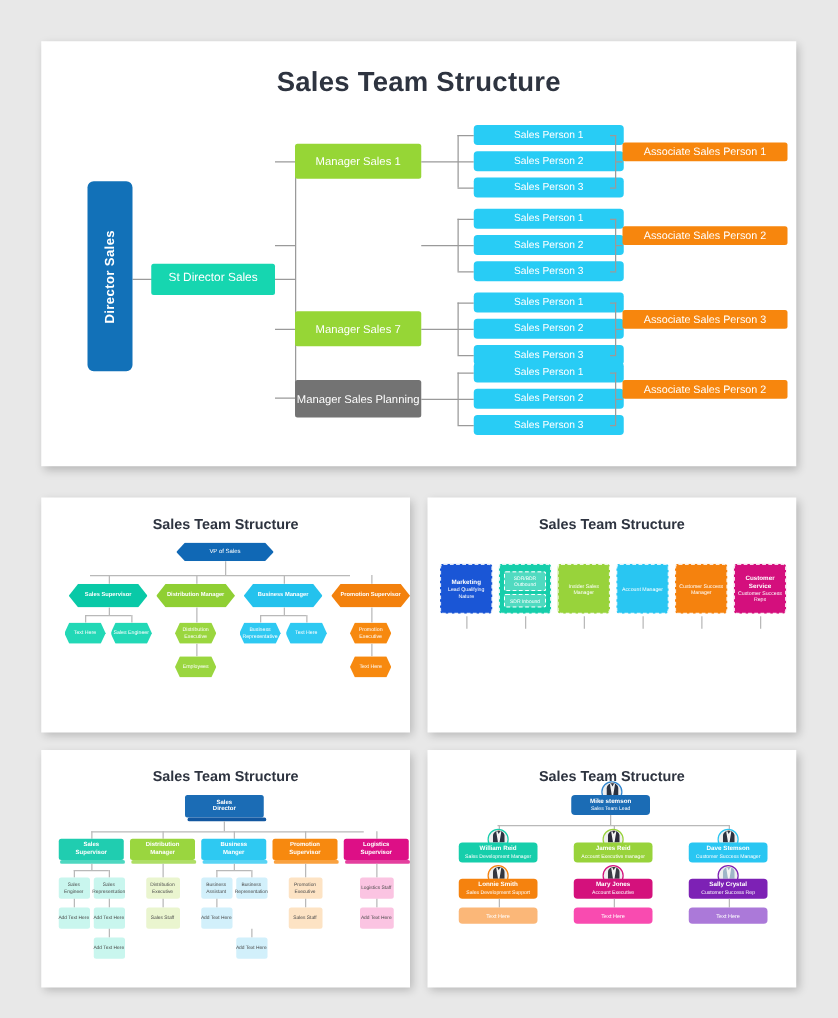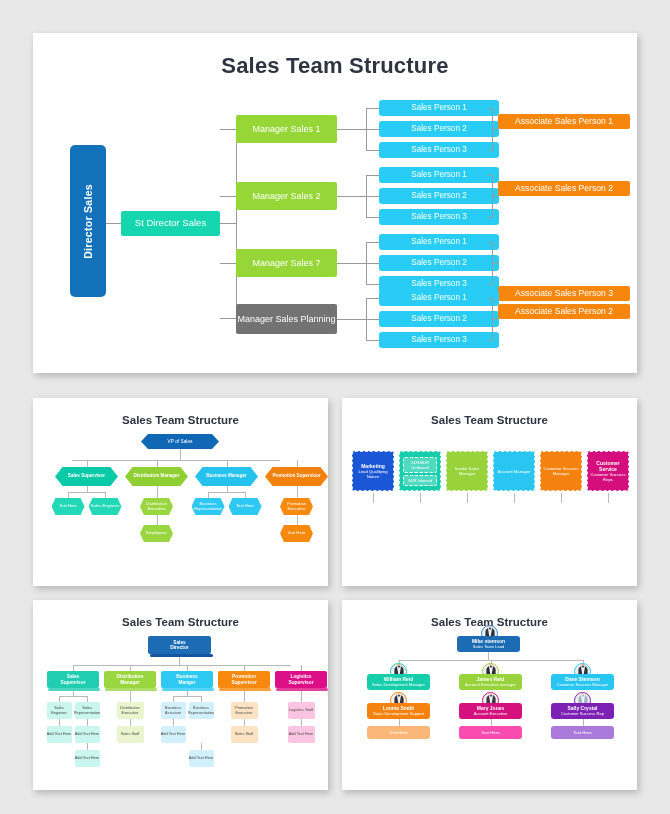--- a/index.html
+++ b/index.html
@@ -121,23 +121,20 @@
       <span>Sales Person 3</span>
     </div>
   <div class="ln lnv" style="left:459px;top:75px;height:42px;"></div>
   <div class="ln lnh" style="left:455px;top:75px;width:5px;"></div>
   <div class="ln lnh" style="left:455px;top:117px;width:5px;"></div>
   <div class="ln lnh" style="left:459px;top:96px;width:6px;"></div>
   <div class="box assoc" style="top: 81px; background: rgb(247, 134, 13);">
       <span>Associate Sales Person 1</span>
     </div>
 
-  <div class="box mgr" style="top: 149px; background: rgb(150, 214, 54);">
-    <span>Manager Sales 2</span>
-  </div>
   <div class="ln lnh" style="left:304px;top:163px;width:42px;"></div>
   <div class="ln lnv" style="left:333px;top:142px;height:42px;"></div>
   <div class="ln lnh" style="left:333px;top:142px;width:13px;"></div>
   <div class="ln lnh" style="left:333px;top:184px;width:13px;"></div>
   <div class="box sp" style="top: 134px; background: rgb(40, 204, 245);">
       <span>Sales Person 1</span>
     </div>
   <div class="box sp" style="top: 155px; background: rgb(40, 204, 245);">
       <span>Sales Person 2</span>
     </div>
@@ -165,21 +162,21 @@
   <div class="box sp" style="top: 222px; background: rgb(40, 204, 245);">
       <span>Sales Person 2</span>
     </div>
   <div class="box sp" style="top: 243px; background: rgb(40, 204, 245);">
       <span>Sales Person 3</span>
     </div>
   <div class="ln lnv" style="left:459px;top:209px;height:42px;"></div>
   <div class="ln lnh" style="left:455px;top:209px;width:5px;"></div>
   <div class="ln lnh" style="left:455px;top:251px;width:5px;"></div>
   <div class="ln lnh" style="left:459px;top:230px;width:6px;"></div>
-  <div class="box assoc" style="top: 215px; background: rgb(247, 134, 13); margin-top: 38px;">
+  <div class="box assoc" style="top: 215px; background: rgb(247, 134, 13);">
       <span>Associate Sales Person 3</span>
     </div>
 
   <div class="box mgr" style="top: 271px; height: 30px; background: #737373;">
     <span>Manager Sales Planning</span>
   </div>
   <div class="ln lnh" style="left:304px;top:286px;width:42px;"></div>
   <div class="ln lnv" style="left:333px;top:265px;height:42px;"></div>
   <div class="ln lnh" style="left:333px;top:265px;width:13px;"></div>
   <div class="ln lnh" style="left:333px;top:307px;width:13px;"></div>

